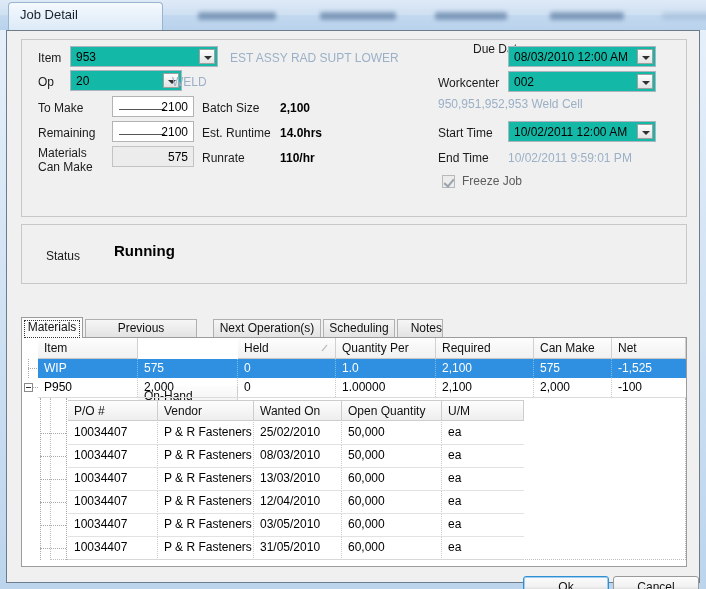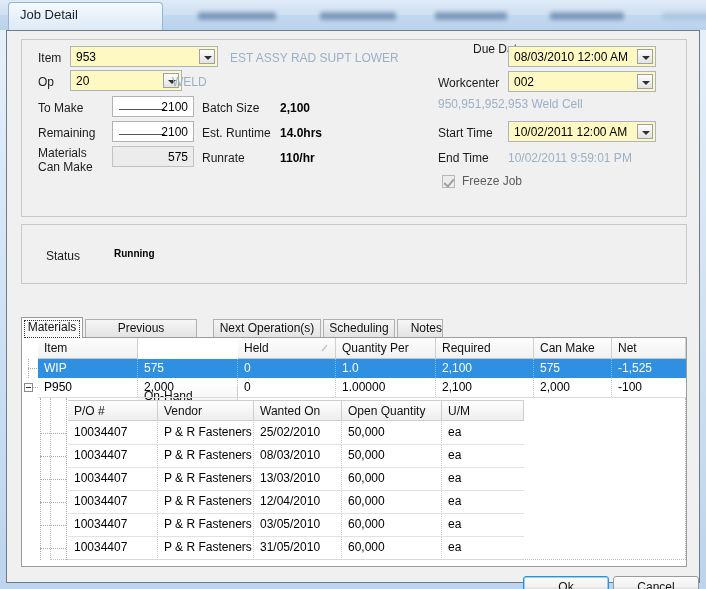--- a/index.html
+++ b/index.html
@@ -59,21 +59,21 @@
   #form-panel{left:14px;top:8px;width:666px;height:178px;}
   #status-panel{left:14px;top:193px;width:666px;height:60px;}
 
   .lbl{position:absolute;white-space:nowrap;font-size:12px;color:#1a1a1a;}
   .val-bold{position:absolute;white-space:nowrap;font-size:12px;font-weight:bold;color:#000;}
   .muted{position:absolute;white-space:nowrap;font-size:12px;color:#9bb0c6;}
 
   
   .combo{
     position:absolute;height:21px;
-    background:#fef9c3;border:1px solid #adb4bd;box-sizing:border-box;
+    background:#14b8a6;border:1px solid #adb4bd;box-sizing:border-box;
   }
   .combo .ctext{
     position:absolute;left:5px;top:3px;font-size:12px;color:#000;white-space:nowrap;
   }
   .combo .cbtn{
     position:absolute;right:2px;top:2px;width:16px;height:15px;
     background:linear-gradient(to bottom,#fdfdfd,#e3e3e3);
     border:1px solid #a0a0a0;box-sizing:border-box;
   }
   .combo .cbtn:after{
@@ -265,21 +265,21 @@
 
       <div class="lbl" style="left:416px;top:111px;">End Time</div>
       <div class="muted" style="left:486px;top:111px;">10/02/2011 9:59:01 PM</div>
 
       <div class="cbox" style="left:420px;top:135px;"></div>
       <div class="lbl" style="left:440px;top:134px;color:#5c5c5c;">Freeze Job</div>
     </div>
 
     <div class="panel" id="status-panel">
       <div class="lbl" style="left:24px;top:24px;">Status</div>
-      <div class="val-bold" style="left:92px;top:23px;font-size:10px;">Running</div>
+      <div class="val-bold" style="left:92px;top:17px;font-size:15px;">Running</div>
     </div>
 
     <div class="tabstrip">
       <div class="tab sel" style="left:0px;width:62px;">
         <span>Materials</span>
         <span class="focusring"></span>
       </div>
       <div class="tab" style="left:64px;width:112px;">
         <span>Previous Operation(s)</span>
       </div>

